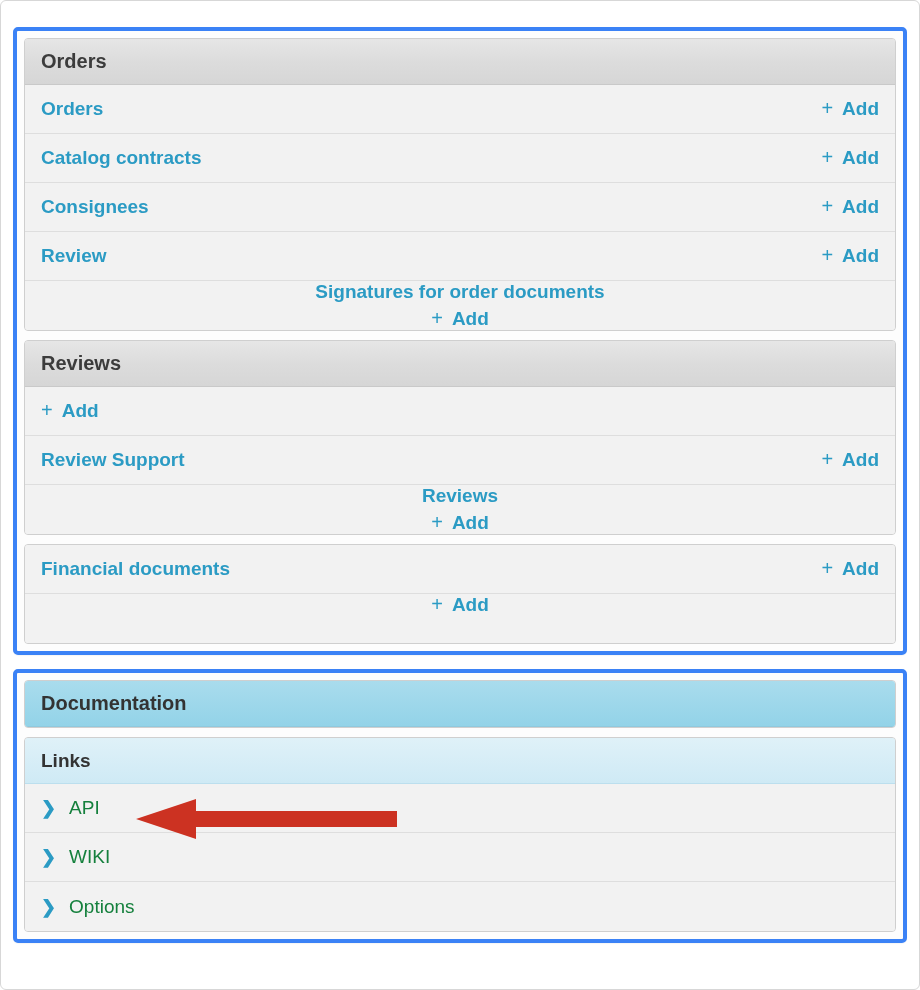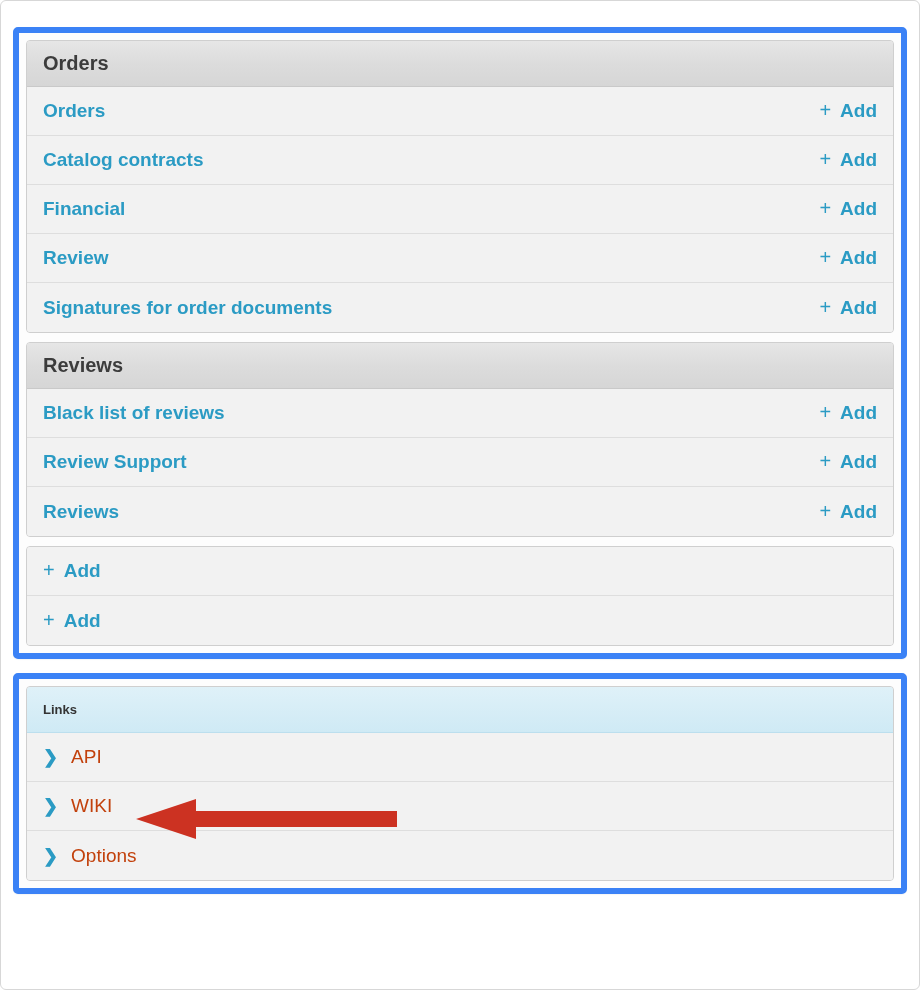--- a/index.html
+++ b/index.html
@@ -21,21 +21,21 @@
     padding: 8px 12px;
     background: #ffffff;
     border: 1px solid #d7d7d7;
     border-radius: 6px;
     overflow: hidden;
   }
 
   
   .panel {
     background: #fdfdfd;
-    border: 6px solid #3b82f6;
+    border: 4px solid #3b82f6;
     border-radius: 5px;
     padding: 7px;
     box-sizing: border-box;
     margin: 0 0 14px 0;
     box-shadow: 0 1px 1px rgba(0,0,0,0.04);
   }
   .panel.admin { margin-top: 18px; }
 
   
   .group {
@@ -61,34 +61,34 @@
   }
   .group-header.doc {
     background: linear-gradient(to bottom, #a9dced 0%, #93d3e8 100%);
     color: #333333;
     border-bottom: 1px solid #8fc9dd;
   }
   .group-header.links {
     background: linear-gradient(to bottom, #dff1f8 0%, #cfeaf5 100%);
     color: #333333;
     border-bottom: 1px solid #bcdfee;
-    font-size: 13px;
+    font-size: 19px;
   }
 
   .row {
     height: 49px;
     display: flex;
     align-items: center;
     justify-content: space-between;
     padding: 0 16px;
     box-sizing: border-box;
     background: #f2f2f2;
     border-bottom: 1px solid #dedede;
   }
-  .group .row:last-child { border-bottom: none; }
+  .group .row:last-child { border-bottom: none; flex-direction: column; }
 
   .row-link {
     font-size: 19px;
     font-weight: bold;
     color: #2b9bc4;
     text-decoration: none;
     cursor: pointer;
   }
 
   .add-action {
@@ -124,21 +124,21 @@
   .chev {
     color: #2b9bc4;
     font-size: 18px;
     font-weight: bold;
     margin-right: 13px;
     display: inline-block;
     line-height: 1;
   }
   .doc-link {
     font-size: 19px;
-    color: #c2410c;
+    color: #15803d;
     text-decoration: none;
     cursor: pointer;
   }
 
   
   .arrow-annotation {
     position: absolute;
     left: 133px;
     top: 796px;
     width: 265px;
@@ -166,21 +166,21 @@
 
       <div class="row">
         <a class="row-link">Catalog contracts</a>
         <span class="add-action">
           <span class="plus-icon">+</span>
           <span>Add</span>
         </span>
       </div>
 
       <div class="row">
-        <a class="row-link">Financial</a>
+        <a class="row-link">Consignees</a>
         <span class="add-action">
           <span class="plus-icon">+</span>
           <span>Add</span>
         </span>
       </div>
 
       <div class="row">
         <a class="row-link">Review</a>
         <span class="add-action">
           <span class="plus-icon">+</span>
@@ -194,21 +194,20 @@
           <span class="plus-icon">+</span>
           <span>Add</span>
         </span>
       </div>
     </div>
 
     <div class="group">
       <div class="group-header">Reviews</div>
 
       <div class="row">
-        <a class="row-link">Black list of reviews</a>
         <span class="add-action">
           <span class="plus-icon">+</span>
           <span>Add</span>
         </span>
       </div>
 
       <div class="row">
         <a class="row-link">Review Support</a>
         <span class="add-action">
           <span class="plus-icon">+</span>
@@ -221,37 +220,41 @@
         <span class="add-action">
           <span class="plus-icon">+</span>
           <span>Add</span>
         </span>
       </div>
     </div>
 
     <div class="group">
 
       <div class="row">
+        <a class="row-link">Financial documents</a>
         <span class="add-action">
           <span class="plus-icon">+</span>
           <span>Add</span>
         </span>
       </div>
 
       <div class="row">
         <span class="add-action">
           <span class="plus-icon">+</span>
           <span>Add</span>
         </span>
       </div>
     </div>
 
   </div>
 
   <div class="panel documentation">
+    <div class="group">
+      <div class="group-header doc">Documentation</div>
+    </div>
 
     <div class="group">
       <div class="group-header links">Links</div>
 
       <div class="doc-row">
         <span class="chev">❯</span>
         <a class="doc-link">API</a>
       </div>
 
       <div class="doc-row">

